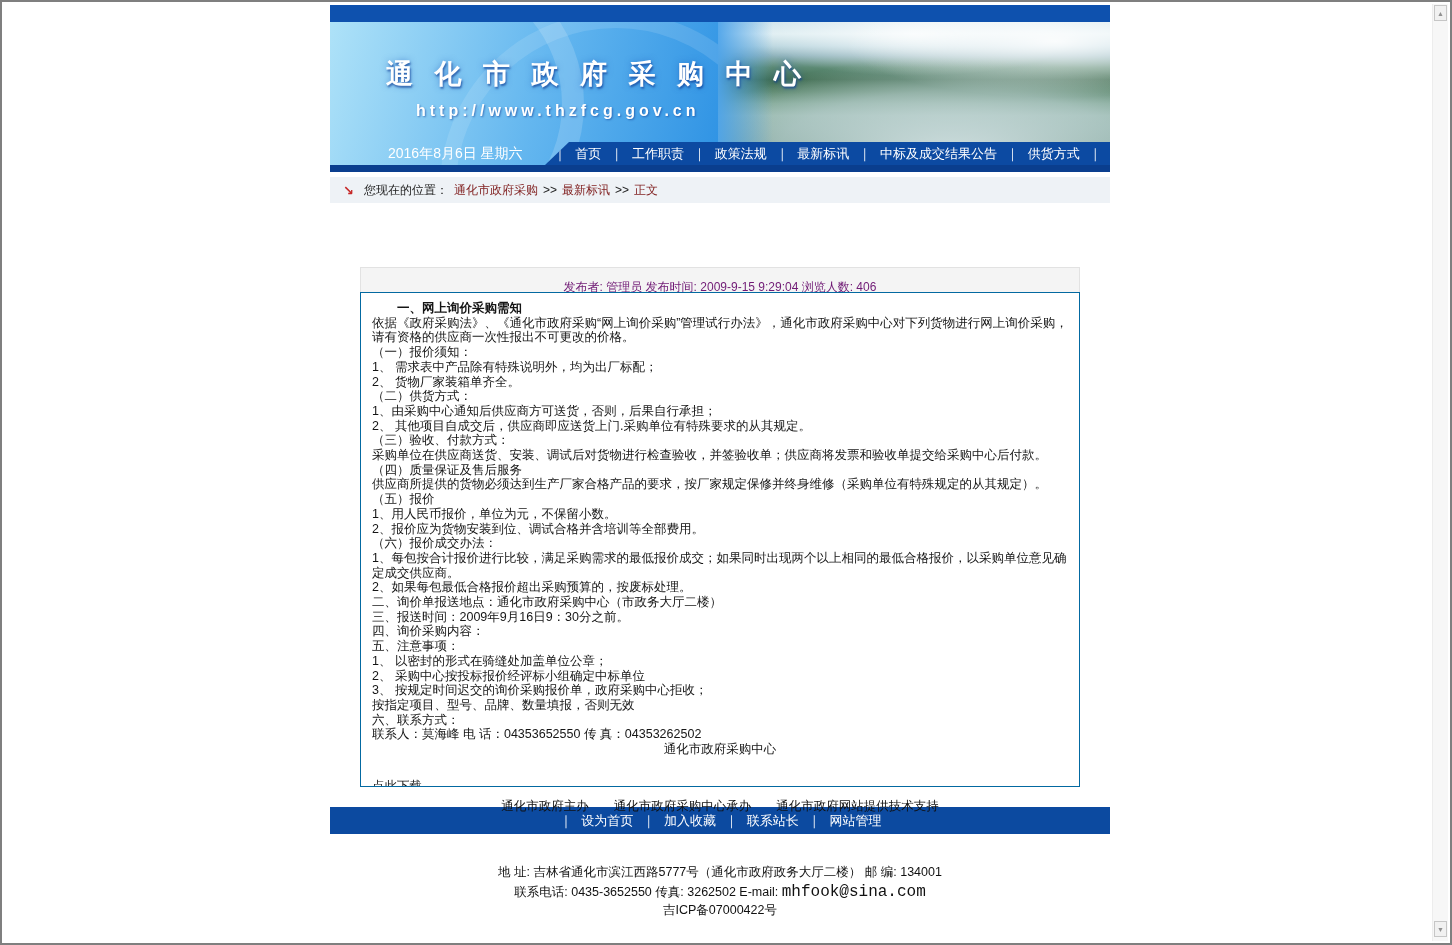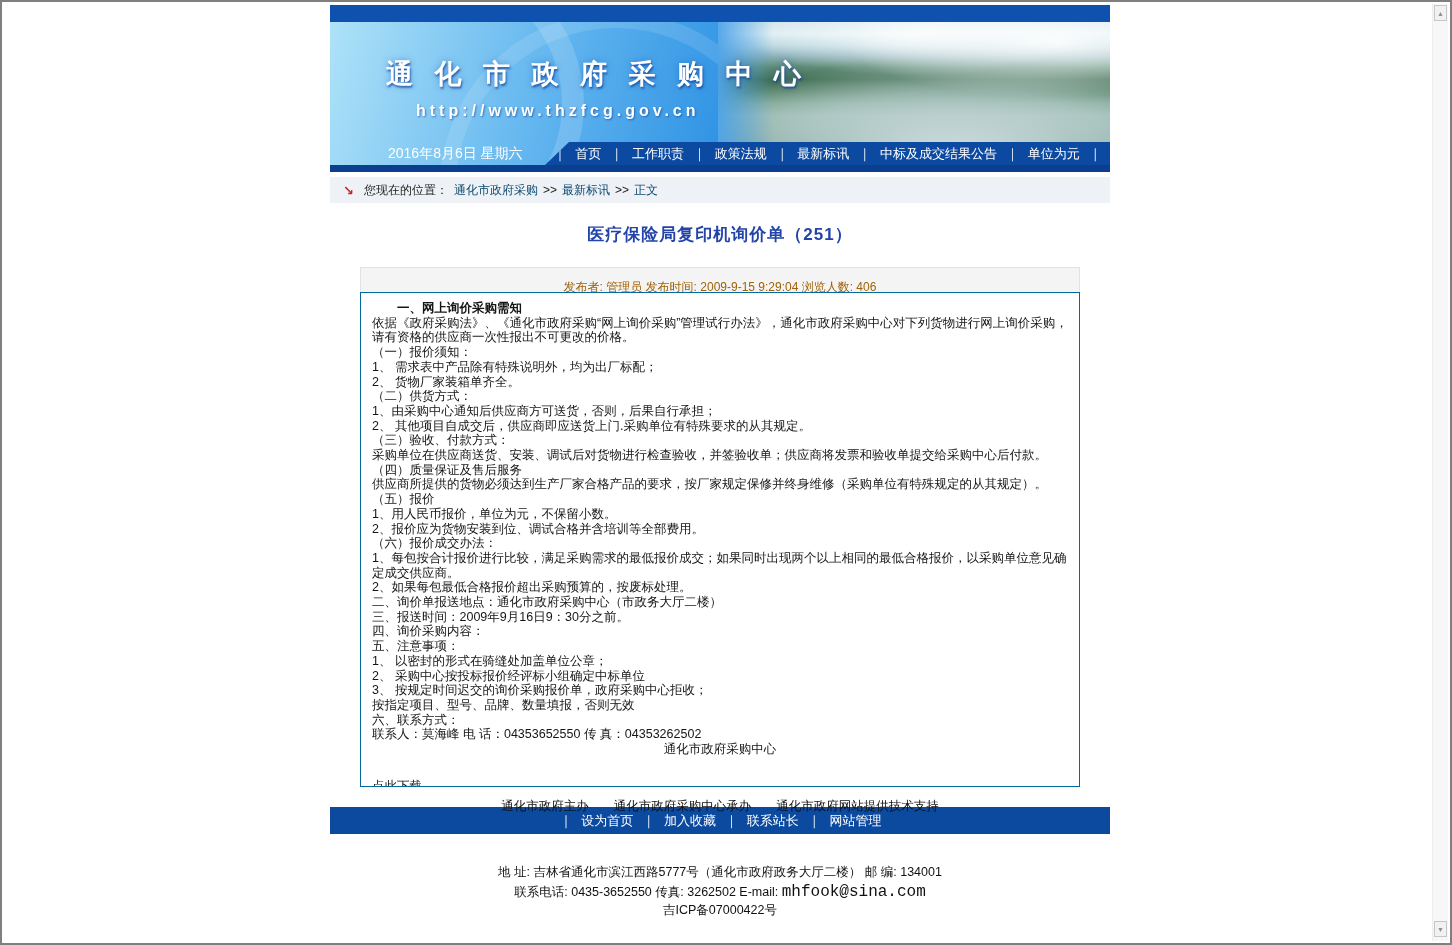--- a/index.html
+++ b/index.html
@@ -39,28 +39,28 @@
     display:flex;align-items:center;justify-content:center;}
   .nav-trap,.footer-links{font-size:13px;color:#fff;white-space:nowrap;}
   .nav-item,.flink{color:#fff;cursor:pointer;margin:0 4px;}
   .pipe{color:#fff;margin:0 5px;}
   .date-txt{position:absolute;left:58px;bottom:7px;height:23px;line-height:23px;font-size:14px;color:#fff;white-space:nowrap;}
   
   .breadcrumb{position:absolute;left:0;top:175px;width:780px;height:26px;background:#eef2f6;
     display:flex;align-items:center;font-size:12px;color:#222;}
   .bc-arrow{color:#c62828;font-weight:bold;font-size:13px;margin:0 10px 0 13px;}
   .bc-label{margin-right:6px;}
-  .bc-link{color:#0c4a6e;cursor:pointer;}
+  .bc-link{color:#7f1d1d;cursor:pointer;}
   .bc-sep{margin:0 5px;}
   
   .art-title{position:absolute;left:0;top:221px;width:780px;text-align:center;
     font-size:17px;font-weight:bold;color:#2244a8;letter-spacing:1px;}
   .meta-bar{position:absolute;left:30px;top:265px;width:720px;height:40px;box-sizing:border-box;
     background:#f4f4f4;border:1px solid #e2e2e2;display:flex;align-items:center;justify-content:center;
-    font-size:12px;color:#a16207;}
+    font-size:12px;color:#701a75;}
   .content-box{position:absolute;left:30px;top:290px;width:720px;height:495px;box-sizing:border-box;
     background:#fff;border:1px solid #0369a1;padding:8px 11px;overflow:hidden;}
   .para{font-size:12.5px;line-height:14.7px;color:#151515;}
   .para.bold{font-weight:bold;}
   .para.center{text-align:center;}
   .download{font-size:12.5px;line-height:15px;color:#151515;margin-top:22px;cursor:pointer;display:inline-block;}
   
   .footer-bar{position:absolute;left:0;top:805px;width:780px;height:27px;background:#0c4aa0;
     display:flex;align-items:center;justify-content:center;}
   .f-line{position:absolute;left:0;width:780px;text-align:center;font-size:12.5px;color:#111;white-space:nowrap;}
@@ -89,32 +89,31 @@
           <span class="nav-item">首页</span>
           <span class="pipe">｜</span>
           <span class="nav-item">工作职责</span>
           <span class="pipe">｜</span>
           <span class="nav-item">政策法规</span>
           <span class="pipe">｜</span>
           <span class="nav-item">最新标讯</span>
           <span class="pipe">｜</span>
           <span class="nav-item">中标及成交结果公告</span>
           <span class="pipe">｜</span>
-          <span class="nav-item">单位为元</span>
+          <span class="nav-item">供货方式</span>
           <span class="pipe">｜</span>
         </div>
     </div>
 
     <div class="breadcrumb">
       <span class="bc-arrow">↘</span>
       <span class="bc-label">您现在的位置：</span>
       <span id="bc-path"><span class="bc-link">通化市政府采购</span><span class="bc-sep">&gt;&gt;</span><span class="bc-link">最新标讯</span><span class="bc-sep">&gt;&gt;</span><span class="bc-link">正文</span></span>
     </div>
 
-    <div class="art-title">医疗保险局复印机询价单（251）</div>
 
     <div class="meta-bar">
       <span>发布者: 管理员 发布时间: 2009-9-15 9:29:04 浏览人数: 406</span>
     </div>
 
     <div class="content-box" id="article-body">
     <div class="para bold">　　一、网上询价采购需知</div><div class="para">依据《政府采购法》、《通化市政府采购“网上询价采购”管理试行办法》，通化市政府采购中心对下列货物进行网上询价采购，请有资格的供应商一次性报出不可更改的价格。</div><div class="para">（一）报价须知：</div><div class="para">1、 需求表中产品除有特殊说明外，均为出厂标配；</div><div class="para">2、 货物厂家装箱单齐全。</div><div class="para">（二）供货方式：</div><div class="para">1、由采购中心通知后供应商方可送货，否则，后果自行承担；</div><div class="para">2、 其他项目自成交后，供应商即应送货上门.采购单位有特殊要求的从其规定。</div><div class="para">（三）验收、付款方式：</div><div class="para">采购单位在供应商送货、安装、调试后对货物进行检查验收，并签验收单；供应商将发票和验收单提交给采购中心后付款。</div><div class="para">（四）质量保证及售后服务</div><div class="para">供应商所提供的货物必须达到生产厂家合格产品的要求，按厂家规定保修并终身维修（采购单位有特殊规定的从其规定）。</div><div class="para">（五）报价</div><div class="para">1、用人民币报价，单位为元，不保留小数。</div><div class="para">2、报价应为货物安装到位、调试合格并含培训等全部费用。</div><div class="para">（六）报价成交办法：</div><div class="para">1、每包按合计报价进行比较，满足采购需求的最低报价成交；如果同时出现两个以上相同的最低合格报价，以采购单位意见确定成交供应商。</div><div class="para">2、如果每包最低合格报价超出采购预算的，按废标处理。</div><div class="para">二、询价单报送地点：通化市政府采购中心（市政务大厅二楼）</div><div class="para">三、报送时间：2009年9月16日9：30分之前。</div><div class="para">四、询价采购内容：</div><div class="para">五、注意事项：</div><div class="para">1、 以密封的形式在骑缝处加盖单位公章；</div><div class="para">2、 采购中心按投标报价经评标小组确定中标单位</div><div class="para">3、 按规定时间迟交的询价采购报价单，政府采购中心拒收；</div><div class="para">按指定项目、型号、品牌、数量填报，否则无效</div><div class="para">六、联系方式：</div><div class="para">联系人：莫海峰 电 话：04353652550 传 真：04353262502</div><div class="para center">通化市政府采购中心</div><div class="download">点此下载</div></div>
 
     <div class="footer-bar">
       <span class="footer-links" id="footer-links"><span class="pipe">｜</span><span class="flink">设为首页</span><span class="pipe">｜</span><span class="flink">加入收藏</span><span class="pipe">｜</span><span class="flink">联系站长</span><span class="pipe">｜</span><span class="flink">网站管理</span></span>

